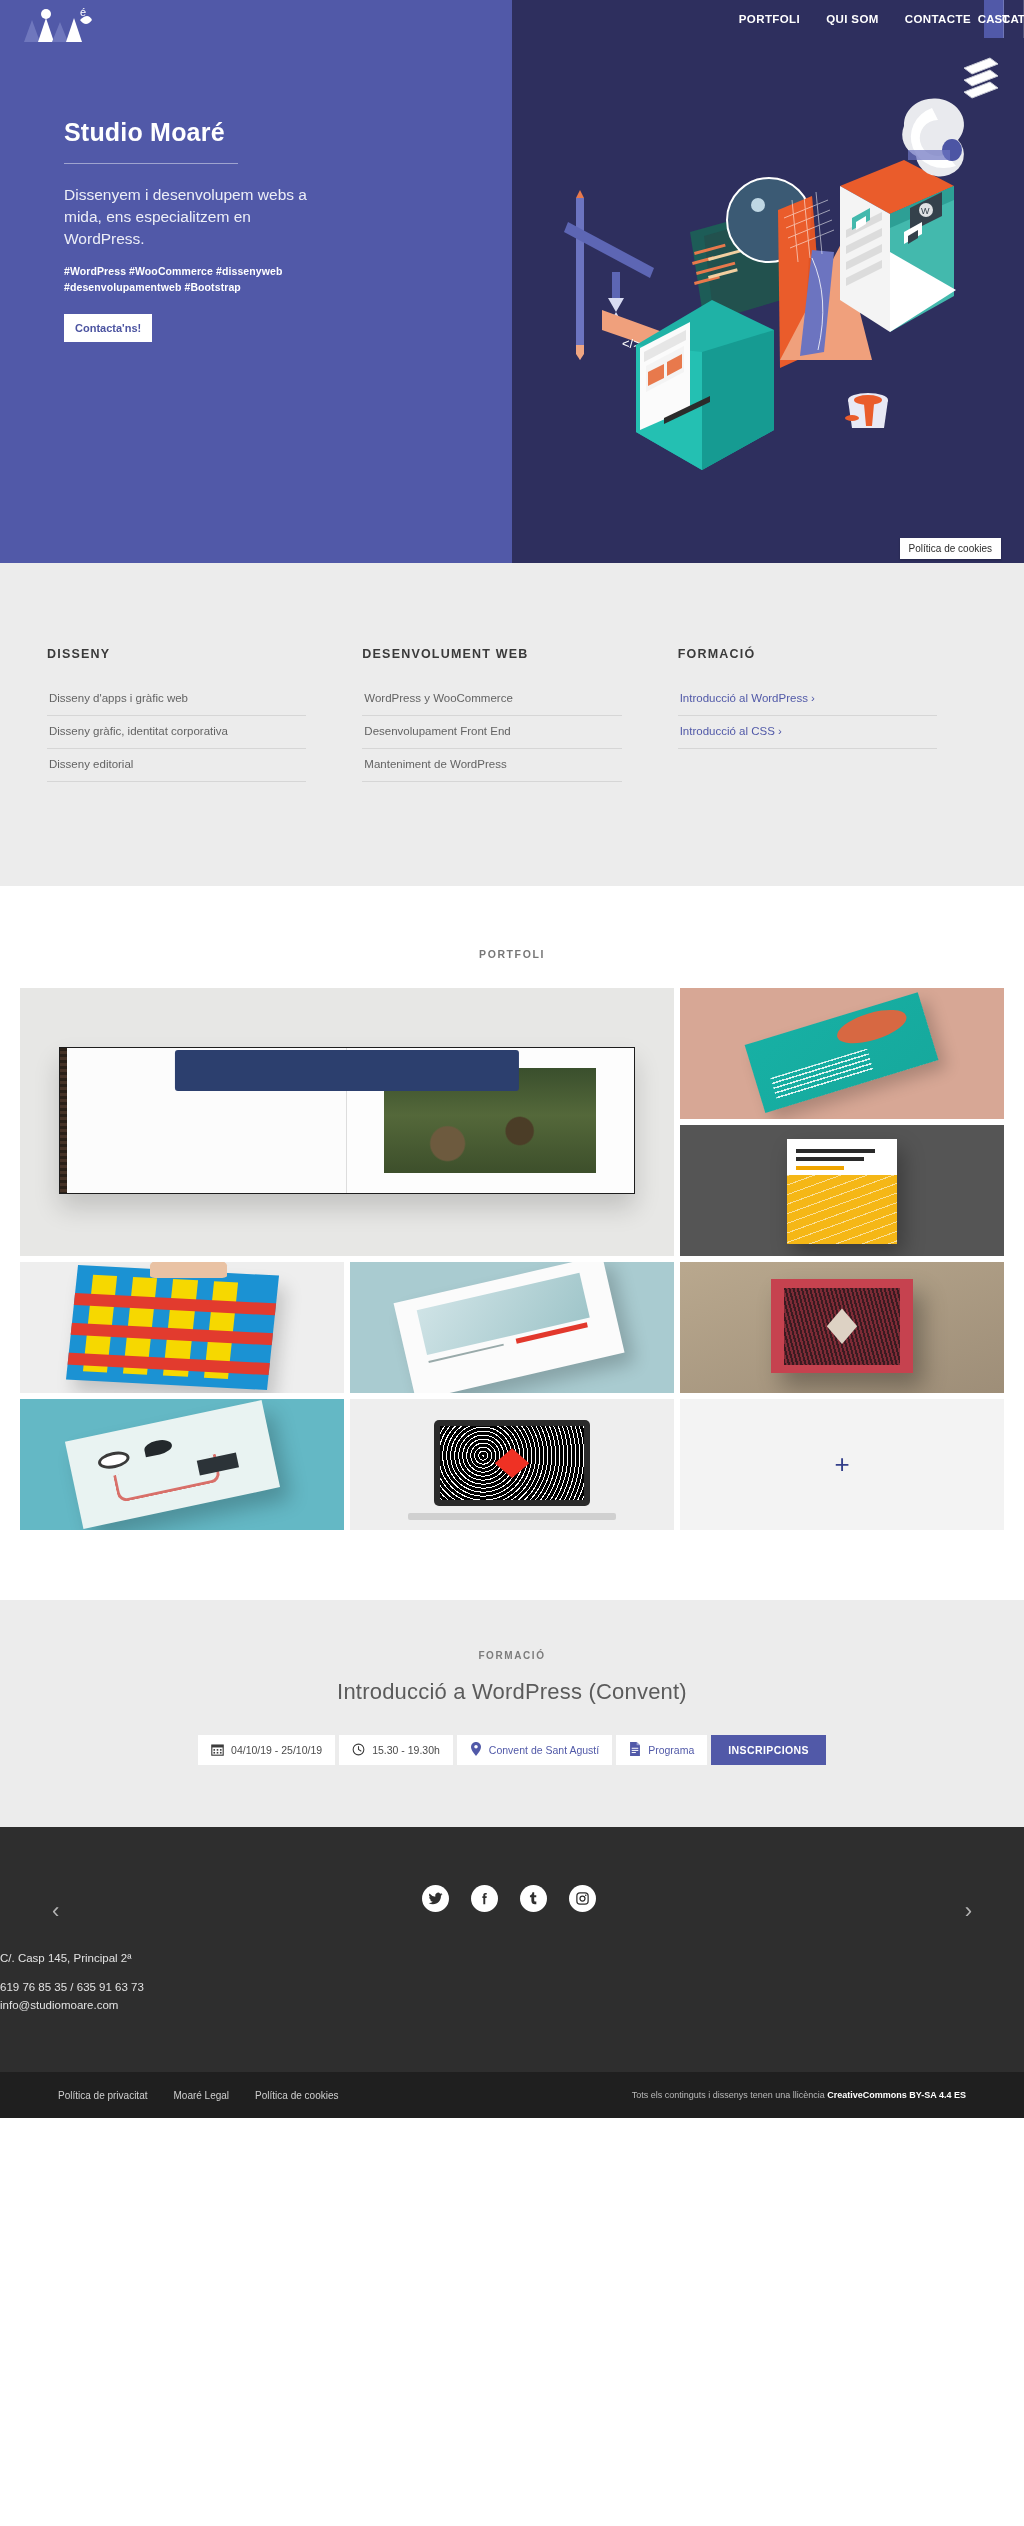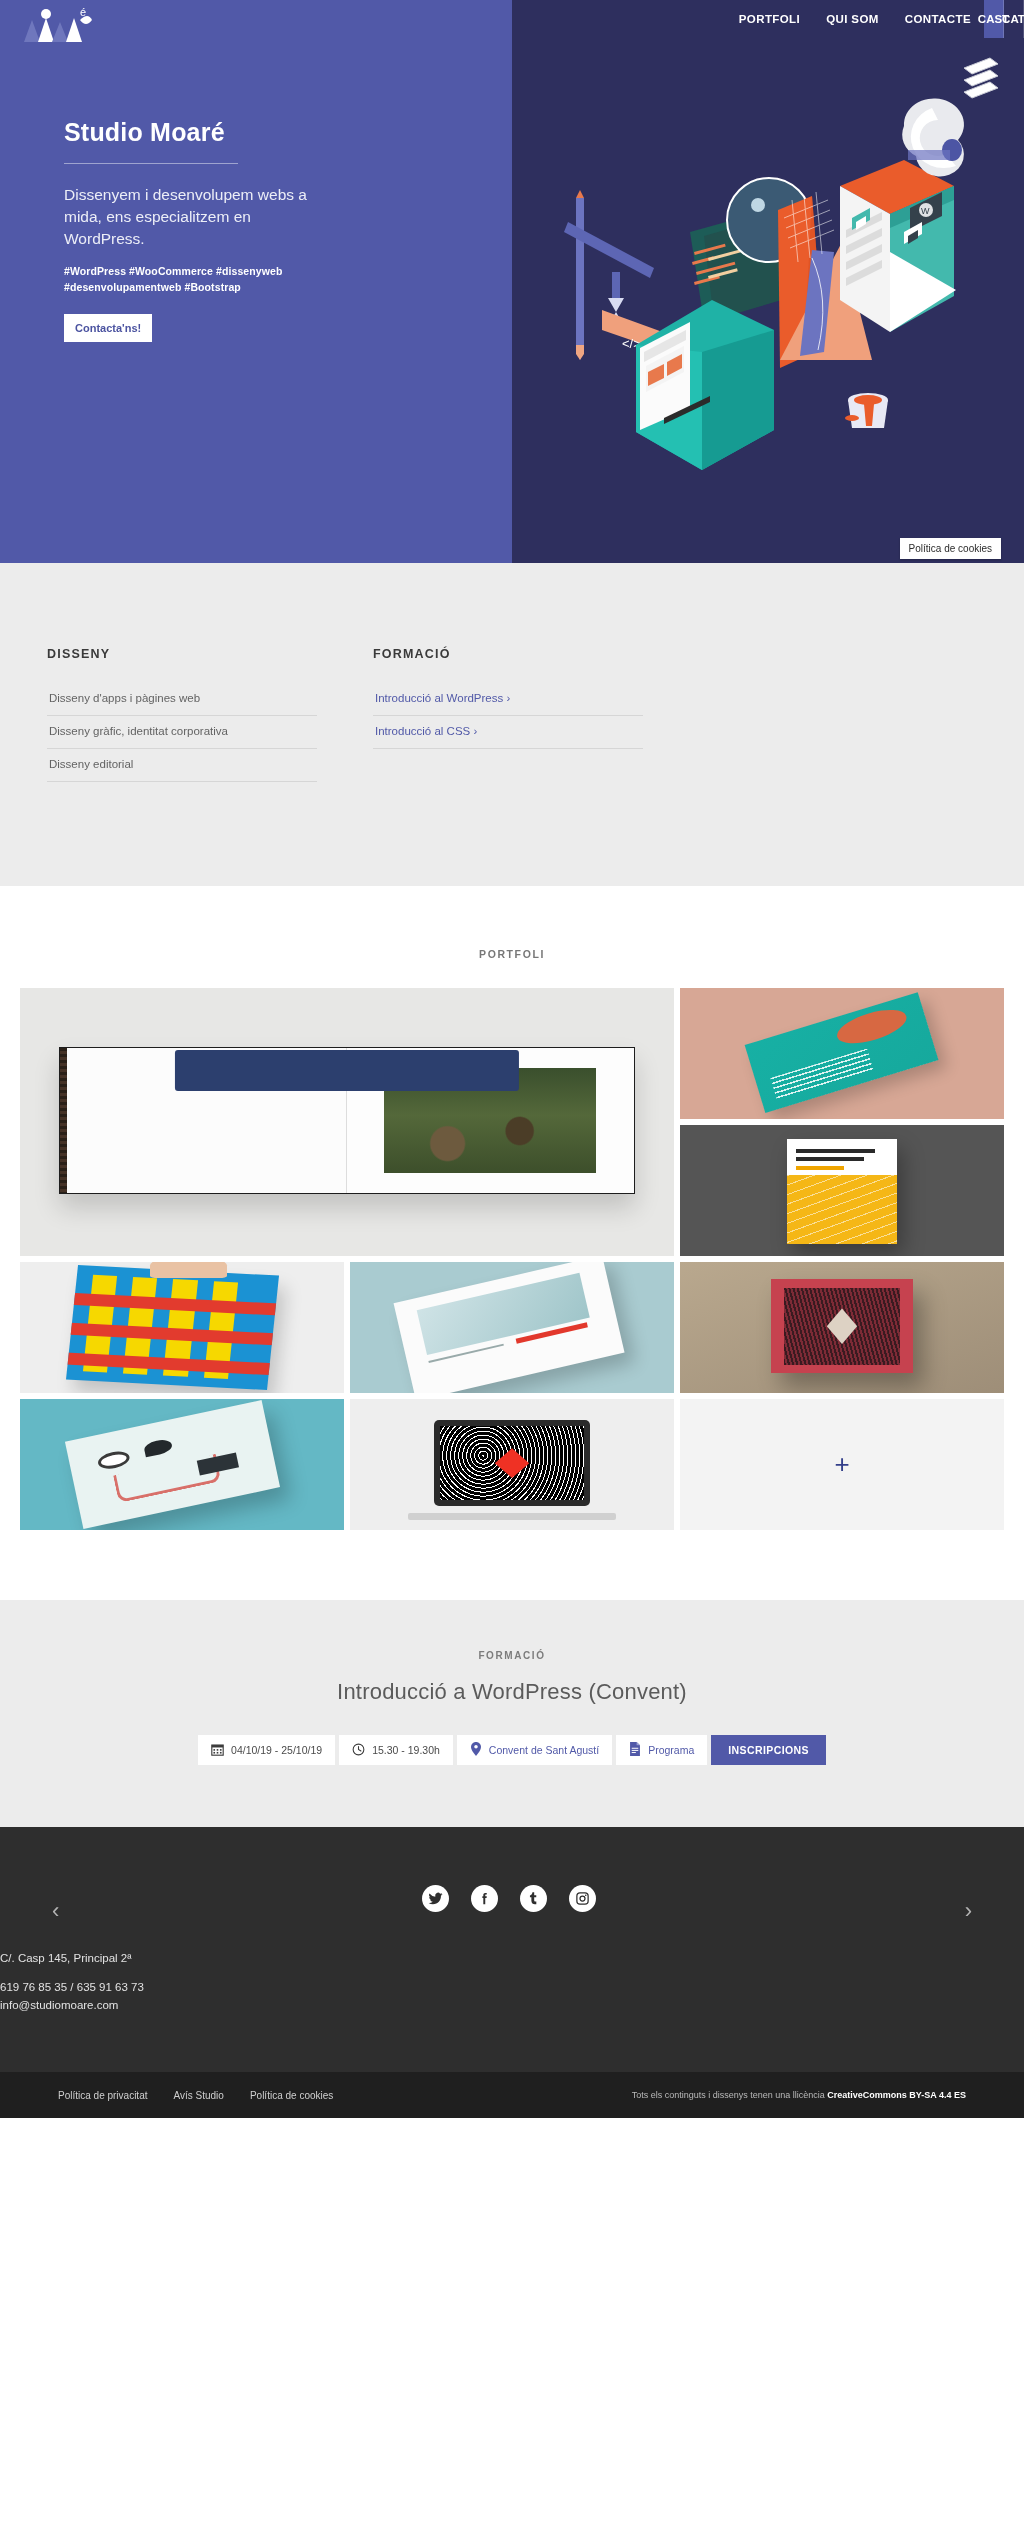--- a/index.html
+++ b/index.html
@@ -472,23 +472,29 @@
     <a class="nav-link">CONTACTE</a>
     <div class="lang-btn active">CAST</div>
     <div class="lang-btn">CAT</div>
   </nav>
 </section>
 
 <section class="services">
   <div class="services-inner">
     <div class="svc-col">
       <div class="svc-head">DISSENY</div>
-      <div class="svc-item">Disseny d'apps i pàgines web</div>
+      <div class="svc-item">Disseny d'apps i gràfic web</div>
       <div class="svc-item">Disseny gràfic, identitat corporativa</div>
       <div class="svc-item">Disseny editorial</div>
+    </div>
+    <div class="svc-col">
+      <div class="svc-head">DESENVOLUMENT WEB</div>
+      <div class="svc-item">WordPress y WooCommerce</div>
+      <div class="svc-item">Desenvolupament Front End</div>
+      <div class="svc-item">Manteniment de WordPress</div>
     </div>
     <div class="svc-col">
       <div class="svc-head">FORMACIÓ</div>
       <div class="svc-item link">Introducció al WordPress ›</div>
       <div class="svc-item link">Introducció al CSS ›</div>
     </div>
   </div>
 </section>
 
 <section class="portfolio">
@@ -666,19 +672,19 @@
   </div>
 
   <div class="foot-line">C/. Casp 145, Principal 2ª</div>
   <div class="foot-line tight">619 76 85 35 / 635 91 63 73</div>
   <div class="foot-line">info@studiomoare.com</div>
 </footer>
 
 <div class="footer-bottom">
   <div class="fb-left">
     <a>Política de privacitat</a>
-    <a>Avís Studio</a>
+    <a>Moaré Legal</a>
     <a>Política de cookies</a>
   </div>
   <div class="fb-right">
     <span>Tots els continguts i dissenys tenen una llicència </span><b>CreativeCommons BY-SA 4.4 ES</b>
   </div>
 </div>
 
 </body></html>

